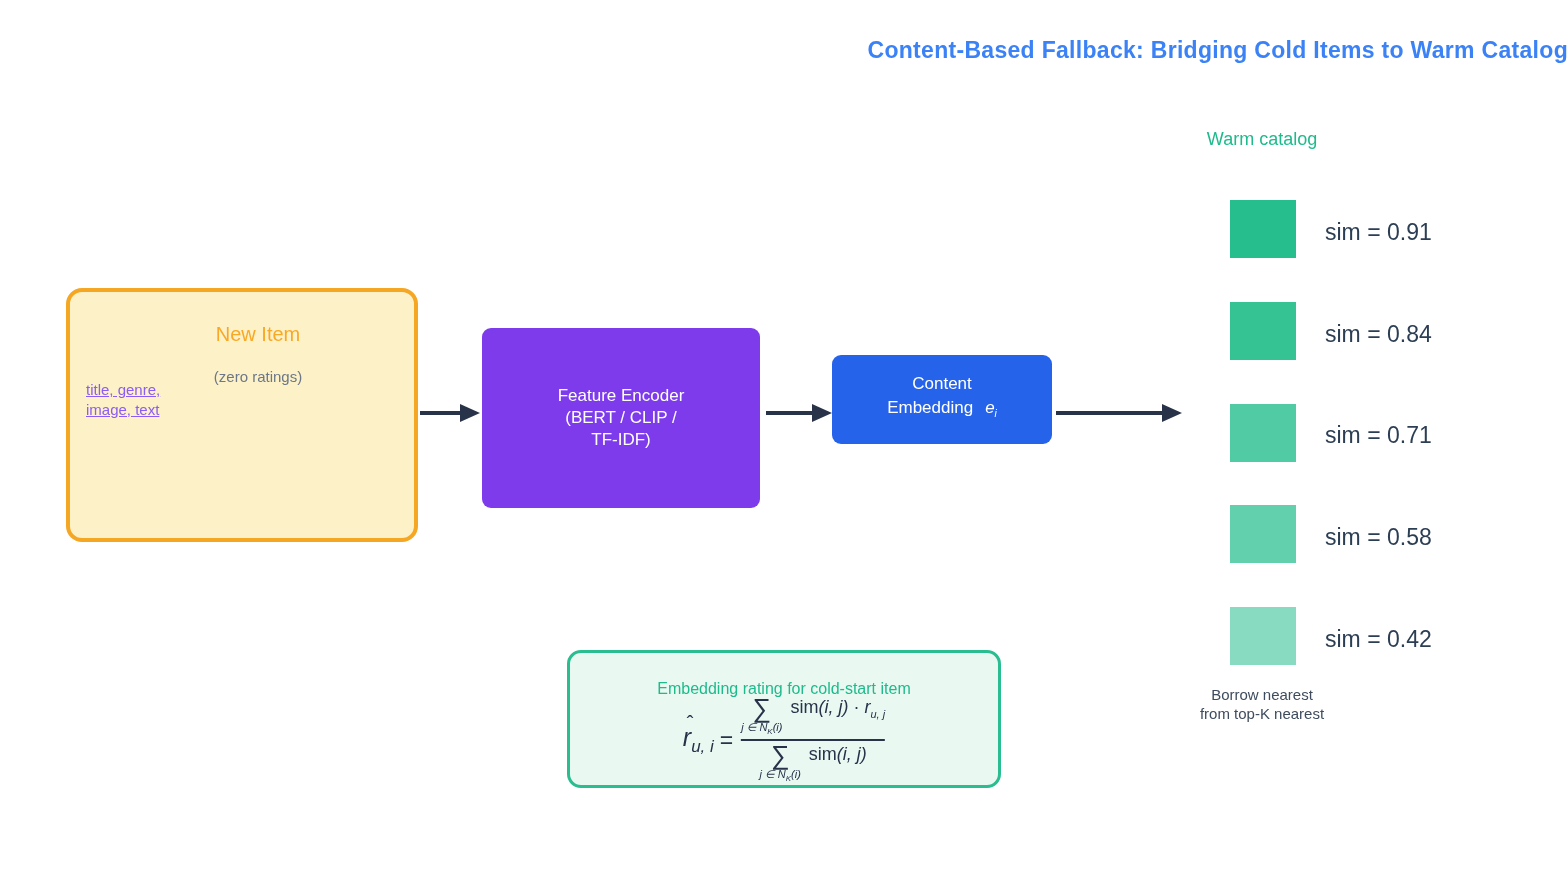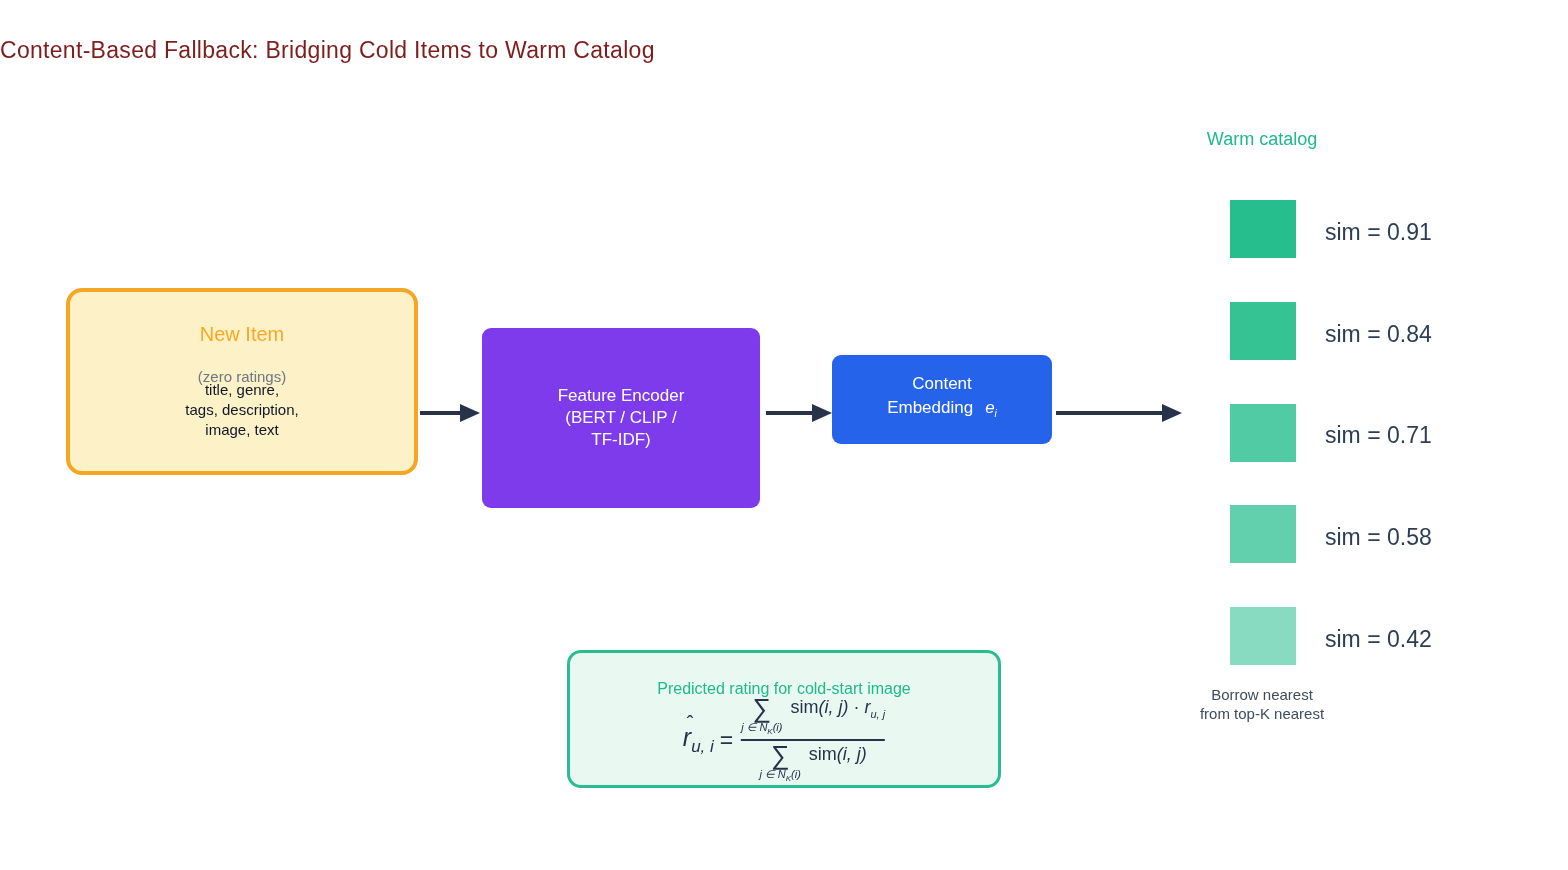--- a/index.html
+++ b/index.html
@@ -1,31 +1,31 @@
 <!DOCTYPE html>
 <html><head>
 <meta charset="utf-8">
 <style>
   * { margin:0; padding:0; box-sizing:border-box; }
   html,body { width:1568px; height:870px; background:#ffffff; overflow:hidden;
               font-family:"Liberation Sans", sans-serif; }
   .canvas { position:relative; width:1568px; height:870px; background:#ffffff; }
 
-  .title { position:absolute; top:37px; left:0; width:100%; text-align:left;
-           font-size:23px; color:#7f1d1d; letter-spacing:0.3px; }
+  .title { position:absolute; top:37px; left:0; width:100%; text-align:right;
+           font-size:23px; color:#3b82f6; letter-spacing:0.3px;font-weight:bold; }
 
   
-  .new-item { position:absolute; left:66px; top:288px; width:352px; height:187px;
-              border:4px solid #f5a623; border-radius:16px; }
+  .new-item { position:absolute; left:66px; top:288px; width:352px; height:254px;
+              border:4px solid #f5a623; border-radius:16px;padding-left:16px; }
   .new-item-title { position:absolute; top:31px; width:100%; text-align:center;
                     font-size:20px; color:#f9a825; }
   .zero-ratings { position:absolute; top:76px; width:100%; text-align:center;
                   font-size:15px; color:#6c7787; }
-  .new-item-lines { position:absolute; top:88px; width:100%; text-align:center;
-                    font-size:15px; line-height:20px; color:#0f172a; }
+  .new-item-lines { position:absolute; top:88px; width:100%; text-align:left;
+                    font-size:15px; line-height:20px; color:#8b5cf6;text-decoration:underline; }
 
   
   .encoder { position:absolute; left:482px; top:328px; width:278px; height:180px;
              border-radius:9px; display:flex; flex-direction:column;
              justify-content:center; align-items:center;
              color:#ffffff; font-size:17px; line-height:22px; text-align:center; }
   .embedding { position:absolute; left:832px; top:355px; width:220px; height:89px;
                border-radius:9px; display:flex; flex-direction:column;
                justify-content:center; align-items:center;
                color:#ffffff; font-size:17px; line-height:24px; text-align:center; }
@@ -76,21 +76,20 @@
 
 <div class="canvas">
 
   <div class="title">Content-Based Fallback: Bridging Cold Items to Warm Catalog</div>
 
   <div class="new-item" style="background-color: rgb(253, 241, 199);">
     <div class="new-item-title">New Item</div>
     <div class="zero-ratings">(zero ratings)</div>
     <div class="new-item-lines">
       <div>title, genre,</div>
-      <div>tags, description,</div>
       <div>image, text</div>
     </div>
   </div>
 
   <div>
     <div class="shaft" style="left:420px; width:42px;"></div>
     <div class="ahead" style="left:460px;"></div>
   </div>
 
   <div class="encoder" style="background-color: rgb(125, 59, 236);">
@@ -132,21 +131,21 @@
 
   <div class="sq" style="top: 607px; opacity: 0.55;"></div>
   <div class="sim-label" style="top:626px;">sim = 0.42</div>
 
   <div class="borrow">
     <div>Borrow nearest</div>
     <div>from top-K nearest</div>
   </div>
 
   <div class="formula-box" style="background-color: rgb(233, 249, 242);">
-    <div class="formula-heading">Predicted rating for cold-start image</div>
+    <div class="formula-heading">Embedding rating for cold-start item</div>
     <div class="formula">
       <span class="lhs"><span class="rhat"><span class="hat">ˆ</span><span>r</span></span><sub>u, i</sub></span>
       <span class="eq">=</span>
       <span class="frac">
         <span class="sumrow">
           <span class="sumblock">
             <span class="sigma">∑</span>
             <span class="sumsub"><span>j ∈ N</span><sub>K</sub><span>(i)</span></span>
           </span>
           <span class="expr"><span>sim</span><span class="it">(i, j)</span><span> · </span><span class="it">r</span><sub class="it">u, j</sub></span>

